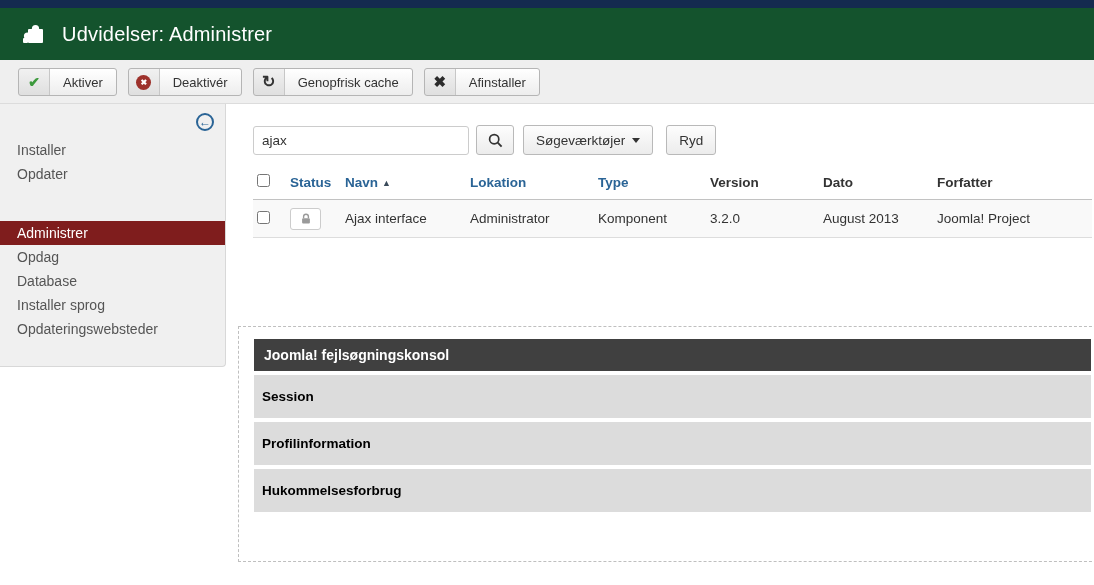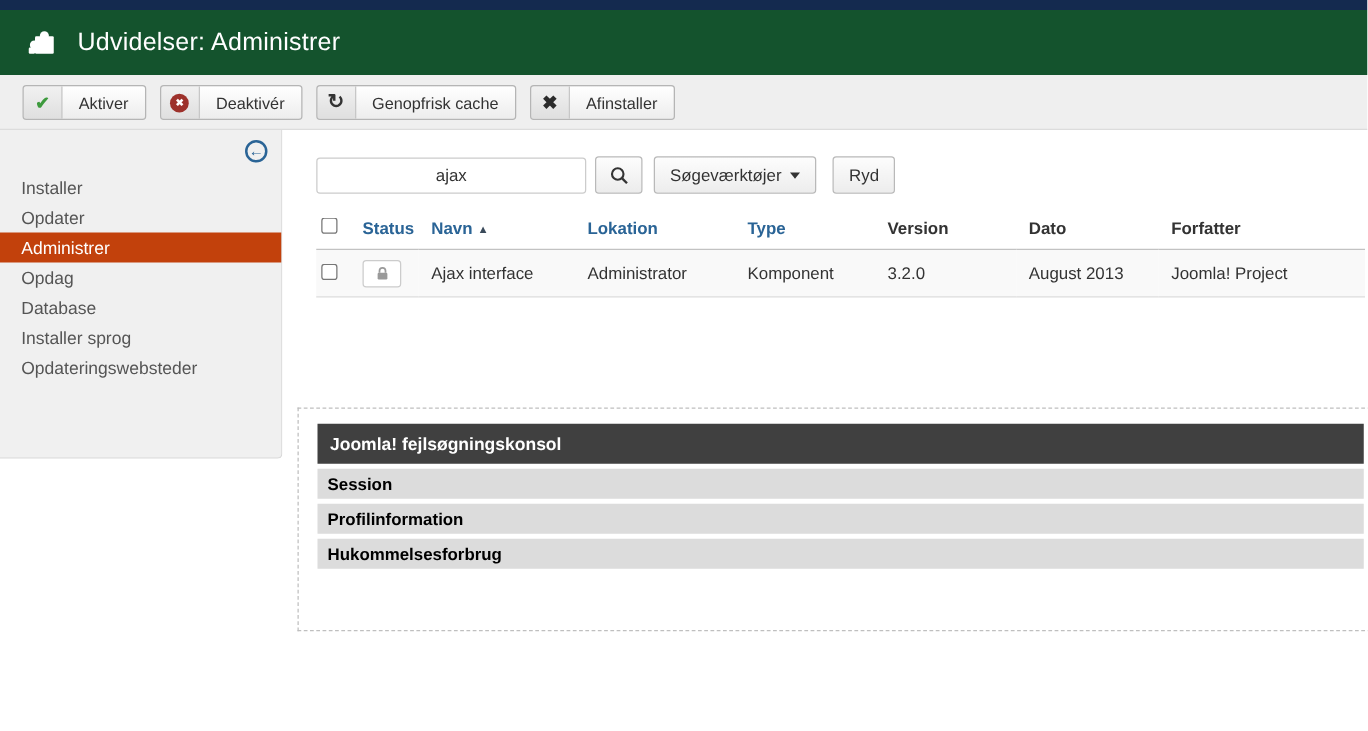--- a/index.html
+++ b/index.html
@@ -32,29 +32,29 @@
 
   
   .sidebar { width: 226px; height: 263px; background: #f0f0f0; flex: 0 0 auto;
     border-right: 1px solid #d8d8d8; border-bottom: 1px solid #d8d8d8; border-bottom-right-radius: 4px; }
   .collapse-row { height: 32px; text-align: right; padding: 8px 11px 0 0; }
   .collapse-btn { display: inline-flex; width: 18px; height: 18px; border: 2px solid #2a6496; border-radius: 50%;
     color: #2a6496; align-items: center; justify-content: center; font-size: 12px; font-weight: bold;
     cursor: pointer; line-height: 1; }
   .side-menu { margin-top: 2px; }
   .side-item { font-size: 14px; color: #555; padding: 4px 8px 4px 17px; line-height: 16px; cursor: pointer; }
-  .side-item.active { background: #c2410c; color: #ffffff; }
+  .side-item.active { background: #7f1d1d; color: #ffffff; margin-top: 35px; }
 
   
   .main { flex: 1 1 auto; min-width: 0; padding-top: 21px; }
   .inner { margin-left: 27px; }
 
   .search-row { display: flex; align-items: center; height: 30px; }
   .search-input { width: 216px; height: 29px; border: 1px solid #ccc; border-radius: 3px;
-    padding: 0 8px; font-size: 13.5px; color: #333; font-family: "Liberation Sans", sans-serif; text-align: center; }
+    padding: 0 8px; font-size: 13.5px; color: #333; font-family: "Liberation Sans", sans-serif; }
   .btn { height: 30px; border: 1px solid #b9b9b9; border-radius: 3px; background: linear-gradient(#fdfdfd, #ececec);
     font-size: 13.5px; color: #333; display: inline-flex; align-items: center; justify-content: center;
     cursor: pointer; font-family: "Liberation Sans", sans-serif; }
   .search-btn { width: 38px; margin-left: 7px; }
   .tools-btn { margin-left: 9px; padding: 0 12px; }
   .clear-btn { margin-left: 13px; padding: 0 12px; }
   .caret-down { display: inline-block; width: 0; height: 0; margin-left: 7px; vertical-align: middle;
     border-left: 4px solid transparent; border-right: 4px solid transparent; border-top: 5px solid #333; }
 
   
@@ -68,21 +68,21 @@
     background: #f9f9f9; border-bottom: 1px solid #ddd; white-space: nowrap; }
   .sort-caret { font-size: 9px; color: #3a4a5a; margin-left: 4px; vertical-align: 1px; }
   .lock-btn { width: 31px; height: 22px; border: 1px solid #ccc; border-radius: 3px; background: #fff;
     display: inline-flex; align-items: center; justify-content: center; cursor: default; }
 
   
   .debug-console { margin-left: 12px; margin-top: 88px; width: 869px;
     border: 1px dashed #bfbfbf; padding: 12px 15px 49px 15px; background: #fff; }
   .dc-header { height: 32px; background: #404040; color: #fff; font-size: 14px; font-weight: bold;
     display: flex; align-items: center; padding-left: 10px; }
-  .dc-section { height: 24px; background: #dcdcdc; margin-top: 4px; color: #000; font-size: 13.5px;
+  .dc-section { height: 43px; background: #dcdcdc; margin-top: 4px; color: #000; font-size: 13.5px;
     font-weight: bold; display: flex; align-items: center; padding-left: 8px; cursor: pointer; }
 </style>
 </head>
 <body>
 
 <div class="top-strip"></div>
 
 <header class="app-header">
   <svg class="logo" viewBox="0 0 28 28">
     <g fill="#ffffff">

